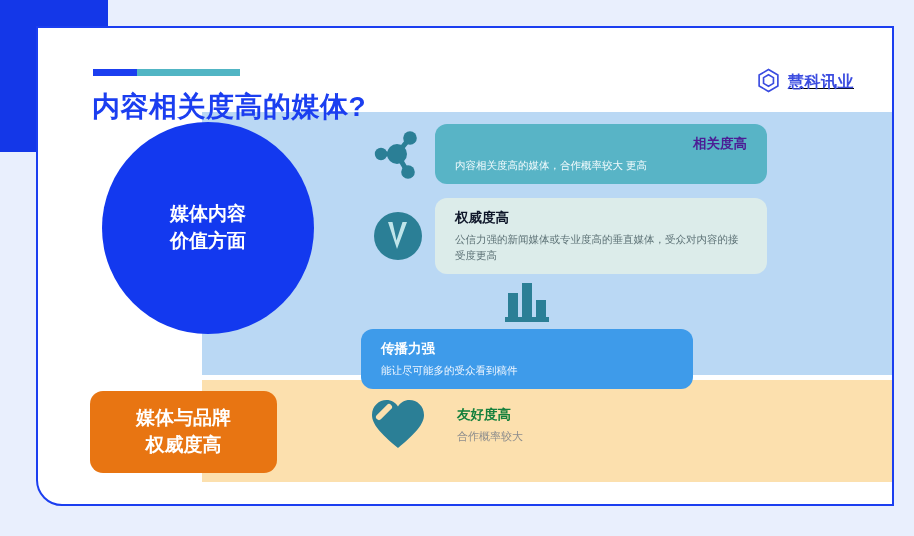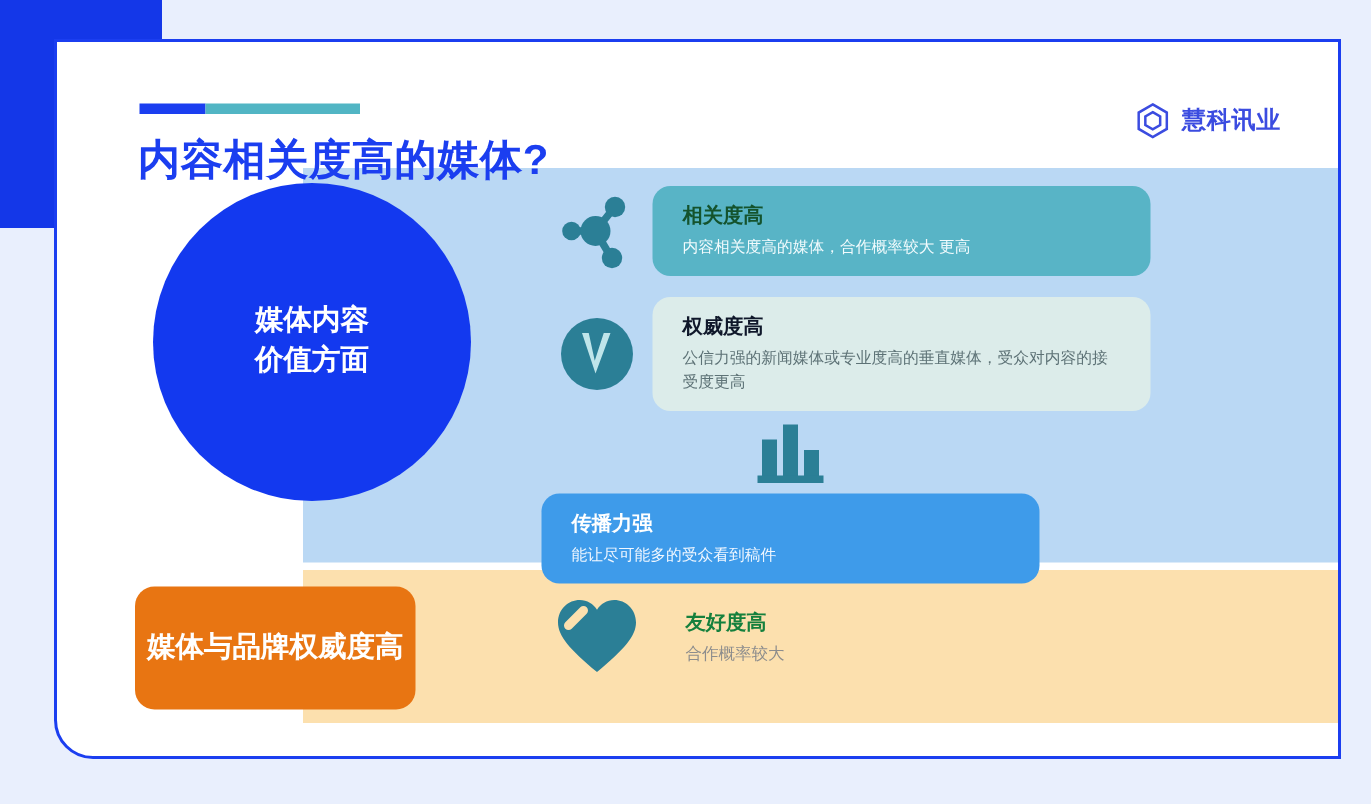--- a/index.html
+++ b/index.html
@@ -58,22 +58,23 @@
     font-size: 28px; font-weight: bold;
     color: #1b3ef0;
     letter-spacing: 0.5px;
     white-space: nowrap;
     z-index: 6;
   }
 
   
   .logo {
     position: absolute; right: 38px; top: 40px;
-    display: flex; align-items: center; gap: 7px;
-    z-index: 6;
+    display: flex; align-items: flex-end; gap: 7px;
+    z-index: 6;
+    text-decoration: underline;
   }
   .logo-mark { width: 25px; height: 25px; display: block; }
   .logo-text {
     font-size: 16px; font-weight: bold; color: #3b4ce0;
     letter-spacing: 0.5px; white-space: nowrap;
   }
 
   
   .panel-blue {
     position: absolute;
@@ -105,21 +106,21 @@
     text-align: right;
   }
 
   .box-relation {
     position: absolute;
     left: 52px; top: 363px;
     width: 187px; height: 82px;
     border-radius: 13px;
     background: #e87512;
     z-index: 7;
-    display: flex; flex-direction: row;
+    display: flex; flex-direction: column;
     align-items: center; justify-content: center;
     color: #ffffff;
     font-size: 19px; font-weight: bold; line-height: 1.42;
     text-align: center;
   }
 
   
   .feature-row {
     position: absolute;
     display: flex; align-items: center;
@@ -138,21 +139,21 @@
     font-size: 13.5px; font-weight: bold; line-height: 1.4;
     margin-bottom: 3px;
   }
   .feature-desc {
     font-size: 10.5px; line-height: 1.55;
   }
 
   
   #row-relevance { left: 323px; top: 96px; }
   #row-relevance .feature-card { background: #58b4c6; }
-  #row-relevance .feature-title { color: #14532d; }
+  #row-relevance .feature-title { color: #4c1d95; text-align: right; }
   #row-relevance .feature-desc { color: #f2fbfd; }
 
   
   #row-authority { left: 323px; top: 170px; }
   #row-authority .feature-card { background: #dcecea; }
   #row-authority .feature-title { color: #0f172a; }
   #row-authority .feature-desc { color: #5d7276; }
 
   
   #row-reach { left: 323px; top: 247px; flex-direction: column; }

